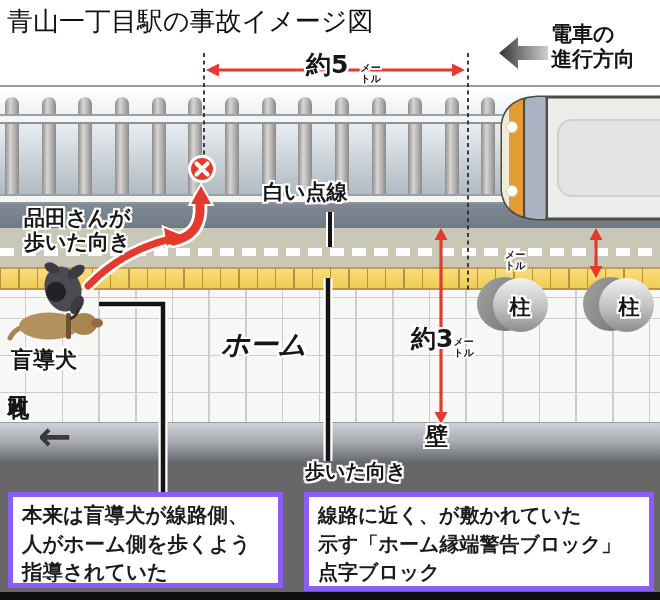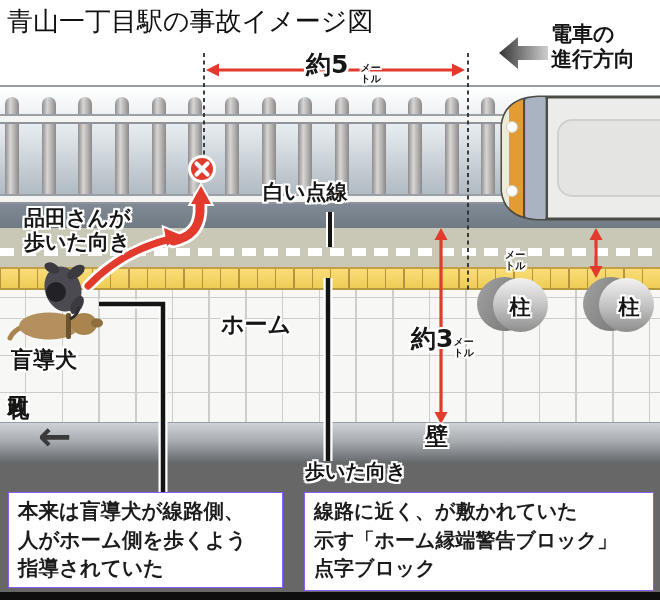--- a/index.html
+++ b/index.html
@@ -47,21 +47,21 @@
   .title{left:7px;top:4px;font-size:26px;font-weight:normal;color:#111;z-index:50;position:absolute;}
   .train-dir{left:551px;top:22px;font-size:21px;line-height:25px;}
   .measure{display:flex;align-items:flex-start;}
   .m-val{font-size:25px;}
   .m-unit{display:inline-flex;flex-direction:column;font-size:10px;line-height:10.5px;margin-top:12px;}
   .vertical{writing-mode:vertical-rl;text-orientation:upright;letter-spacing:1px;}
   .gate-arrow{left:38px;top:416px;font-size:40px;font-weight:bold;color:#3a3a3a;z-index:50;position:absolute;
       text-shadow:none;line-height:1;}
   .center-pin{transform:translate(-50%,-50%);}
   
-  .callout{position:absolute;z-index:60;background:#ffffff;border:1px solid #8b5cf6;
+  .callout{position:absolute;z-index:60;background:#ffffff;border:5px solid #8b5cf6;
       padding:4px 9px;font-size:20px;line-height:28.5px;font-weight:bold;color:#1c1c1c;}
   .callout.left-box{left:8px;top:492px;width:275px;height:96px;font-size:20.5px;}
   .callout.right-box{left:304px;top:492px;width:350px;height:99px;}
 </style>
 </head>
 <body>
 
 <div id="stage">
 
   <div class="band track-zone"></div>
@@ -219,21 +219,21 @@
 
   <div class="lbl" style="left:263px;top:181px;font-size:21px;">白い点線</div>
 
   <div class="lbl" style="left:24px;top:206px;font-size:21px;line-height:24px;">
     <div>品田さんが</div>
     <div>歩いた向き</div>
   </div>
 
   <div class="lbl" style="left:11px;top:348px;font-size:22px;">盲導犬</div>
 
-  <div class="lbl" style="left:221px;top:312px;font-size:23px;">ホーム</div>
+  <div class="lbl" style="left:221px;top:330px;font-size:28px;font-style:italic;">ホーム</div>
 
   <div class="lbl vertical" style="left:6px;top:379px;font-size:22px;">改札口</div>
   <div class="gate-arrow">←</div>
 
   <div class="lbl center-pin" style="left:520px;top:308px;font-size:21px;">柱</div>
   <div class="lbl center-pin" style="left:629px;top:308px;font-size:21px;">柱</div>
 
   <div class="lbl" style="left:425px;top:424px;font-size:23px;">壁</div>
 
   <div class="lbl" style="left:305px;top:460px;font-size:20px;">歩いた向き</div>

